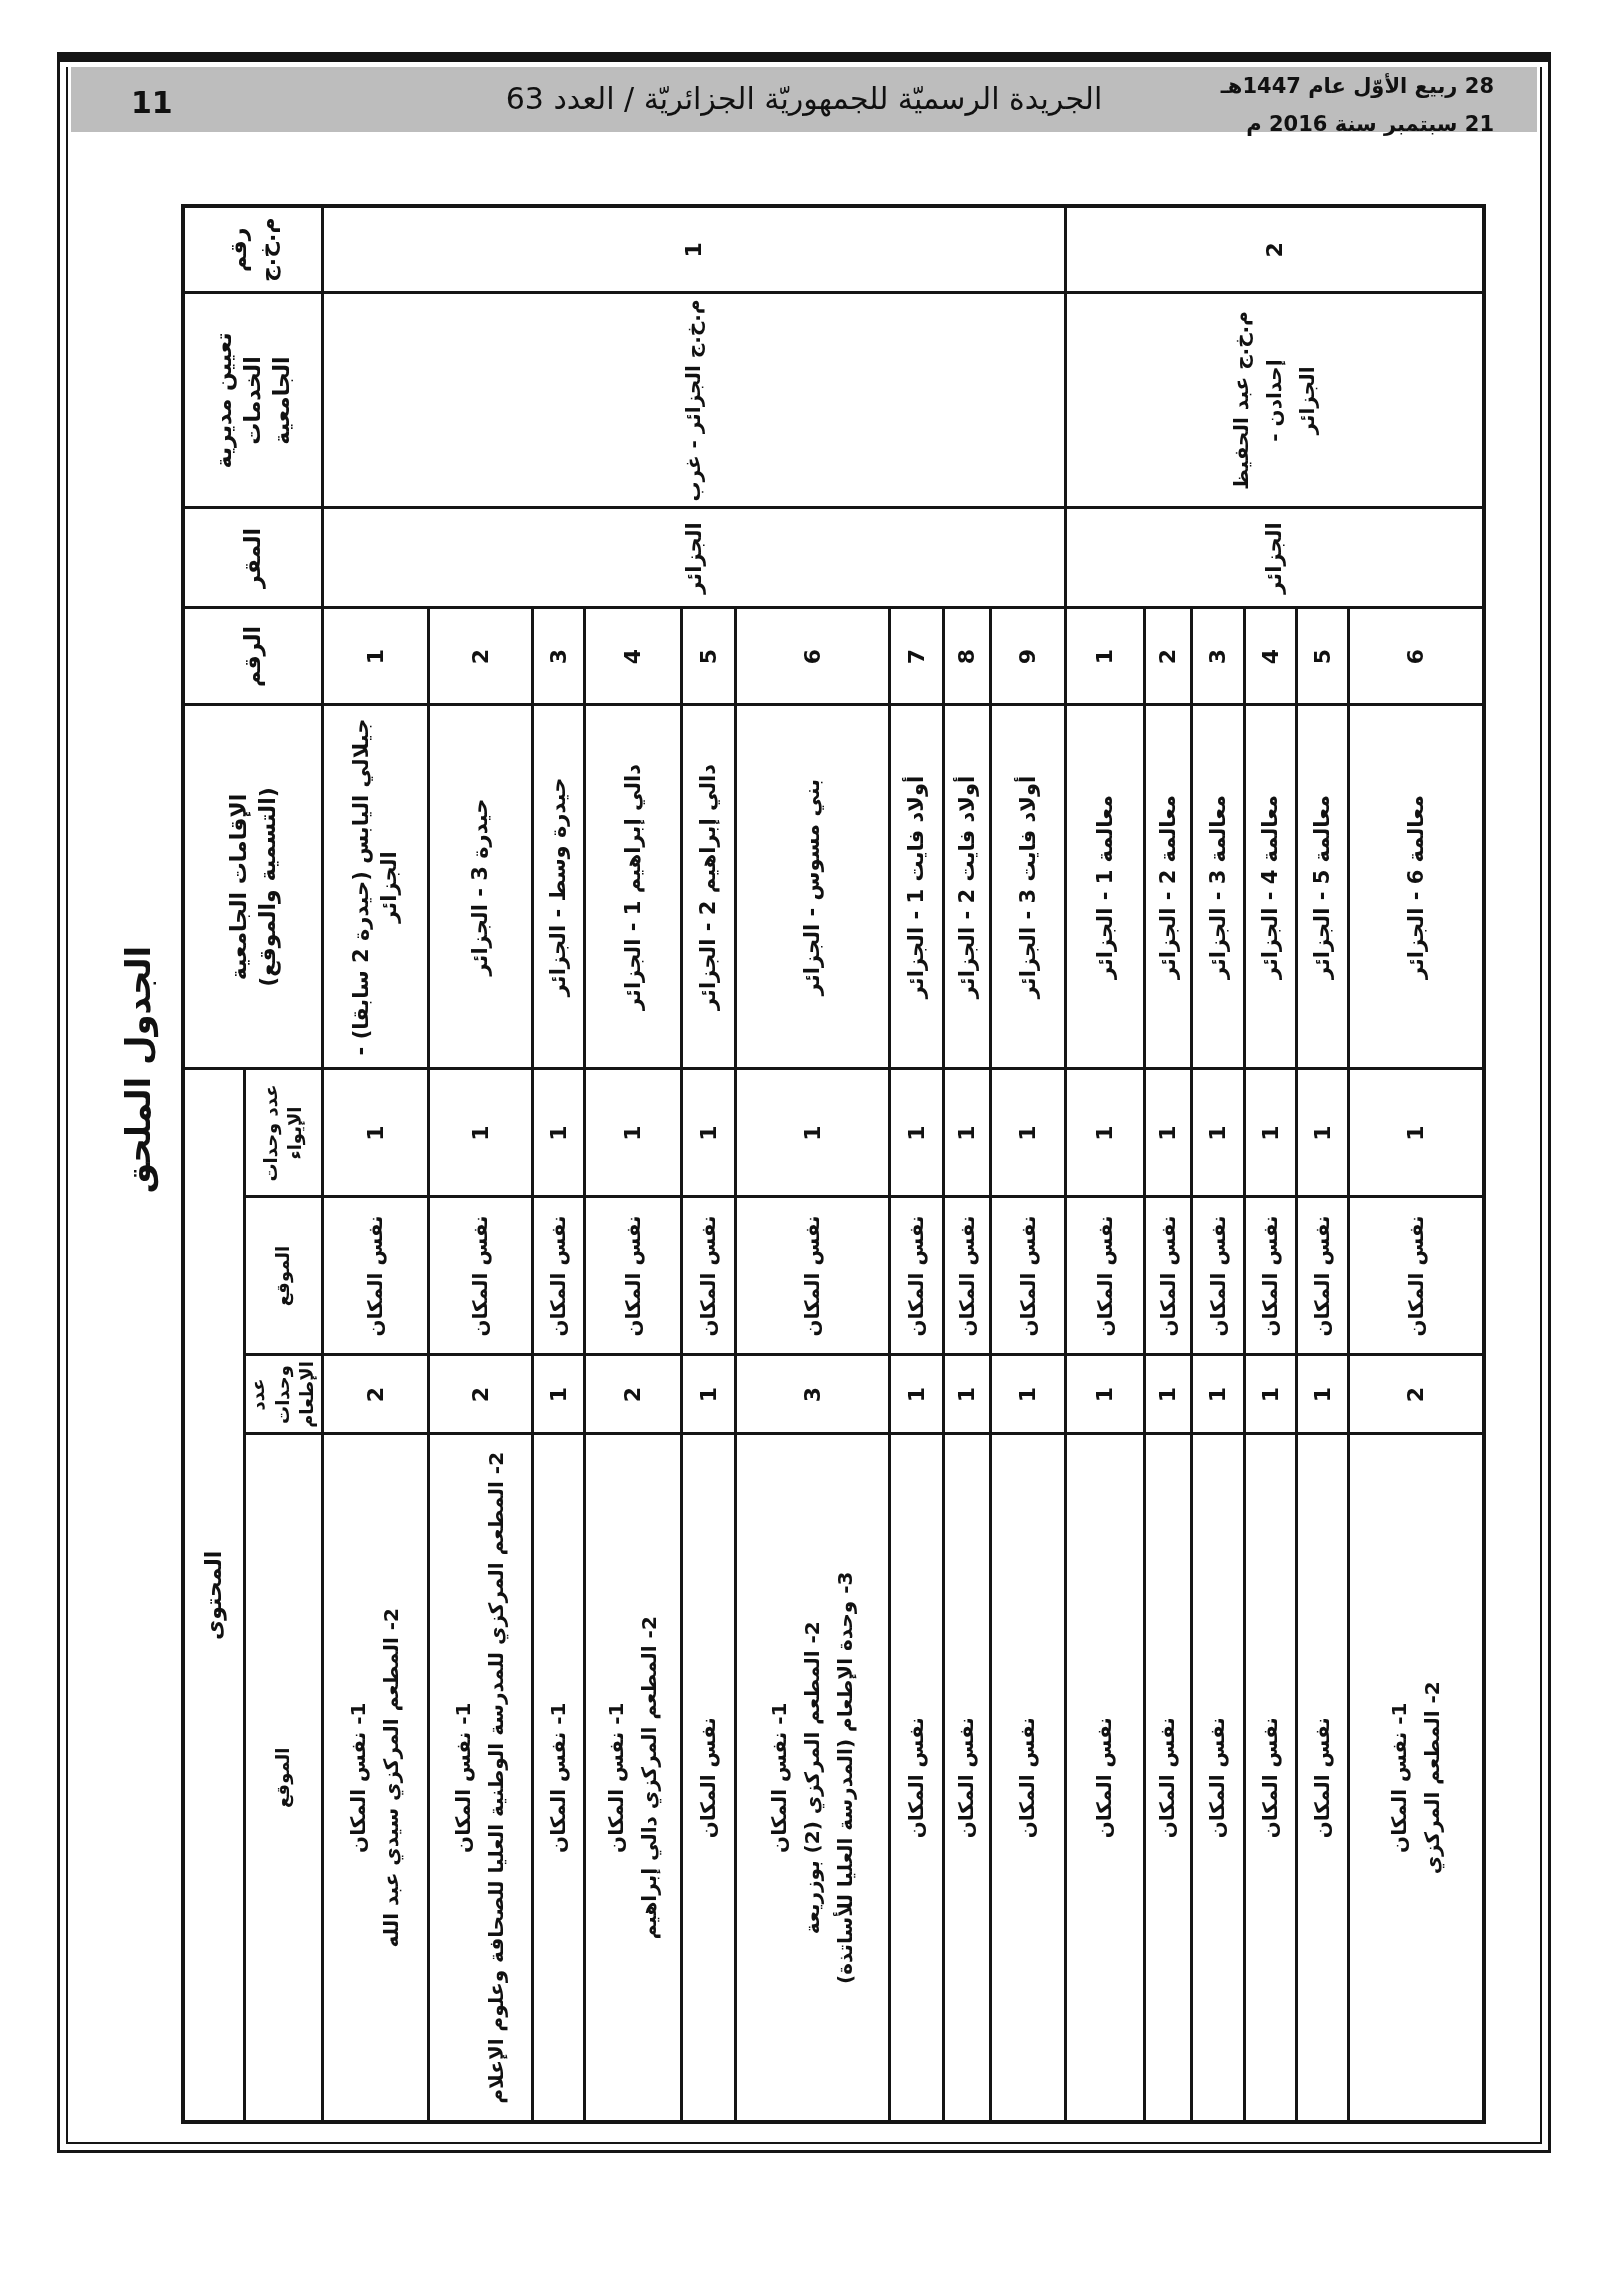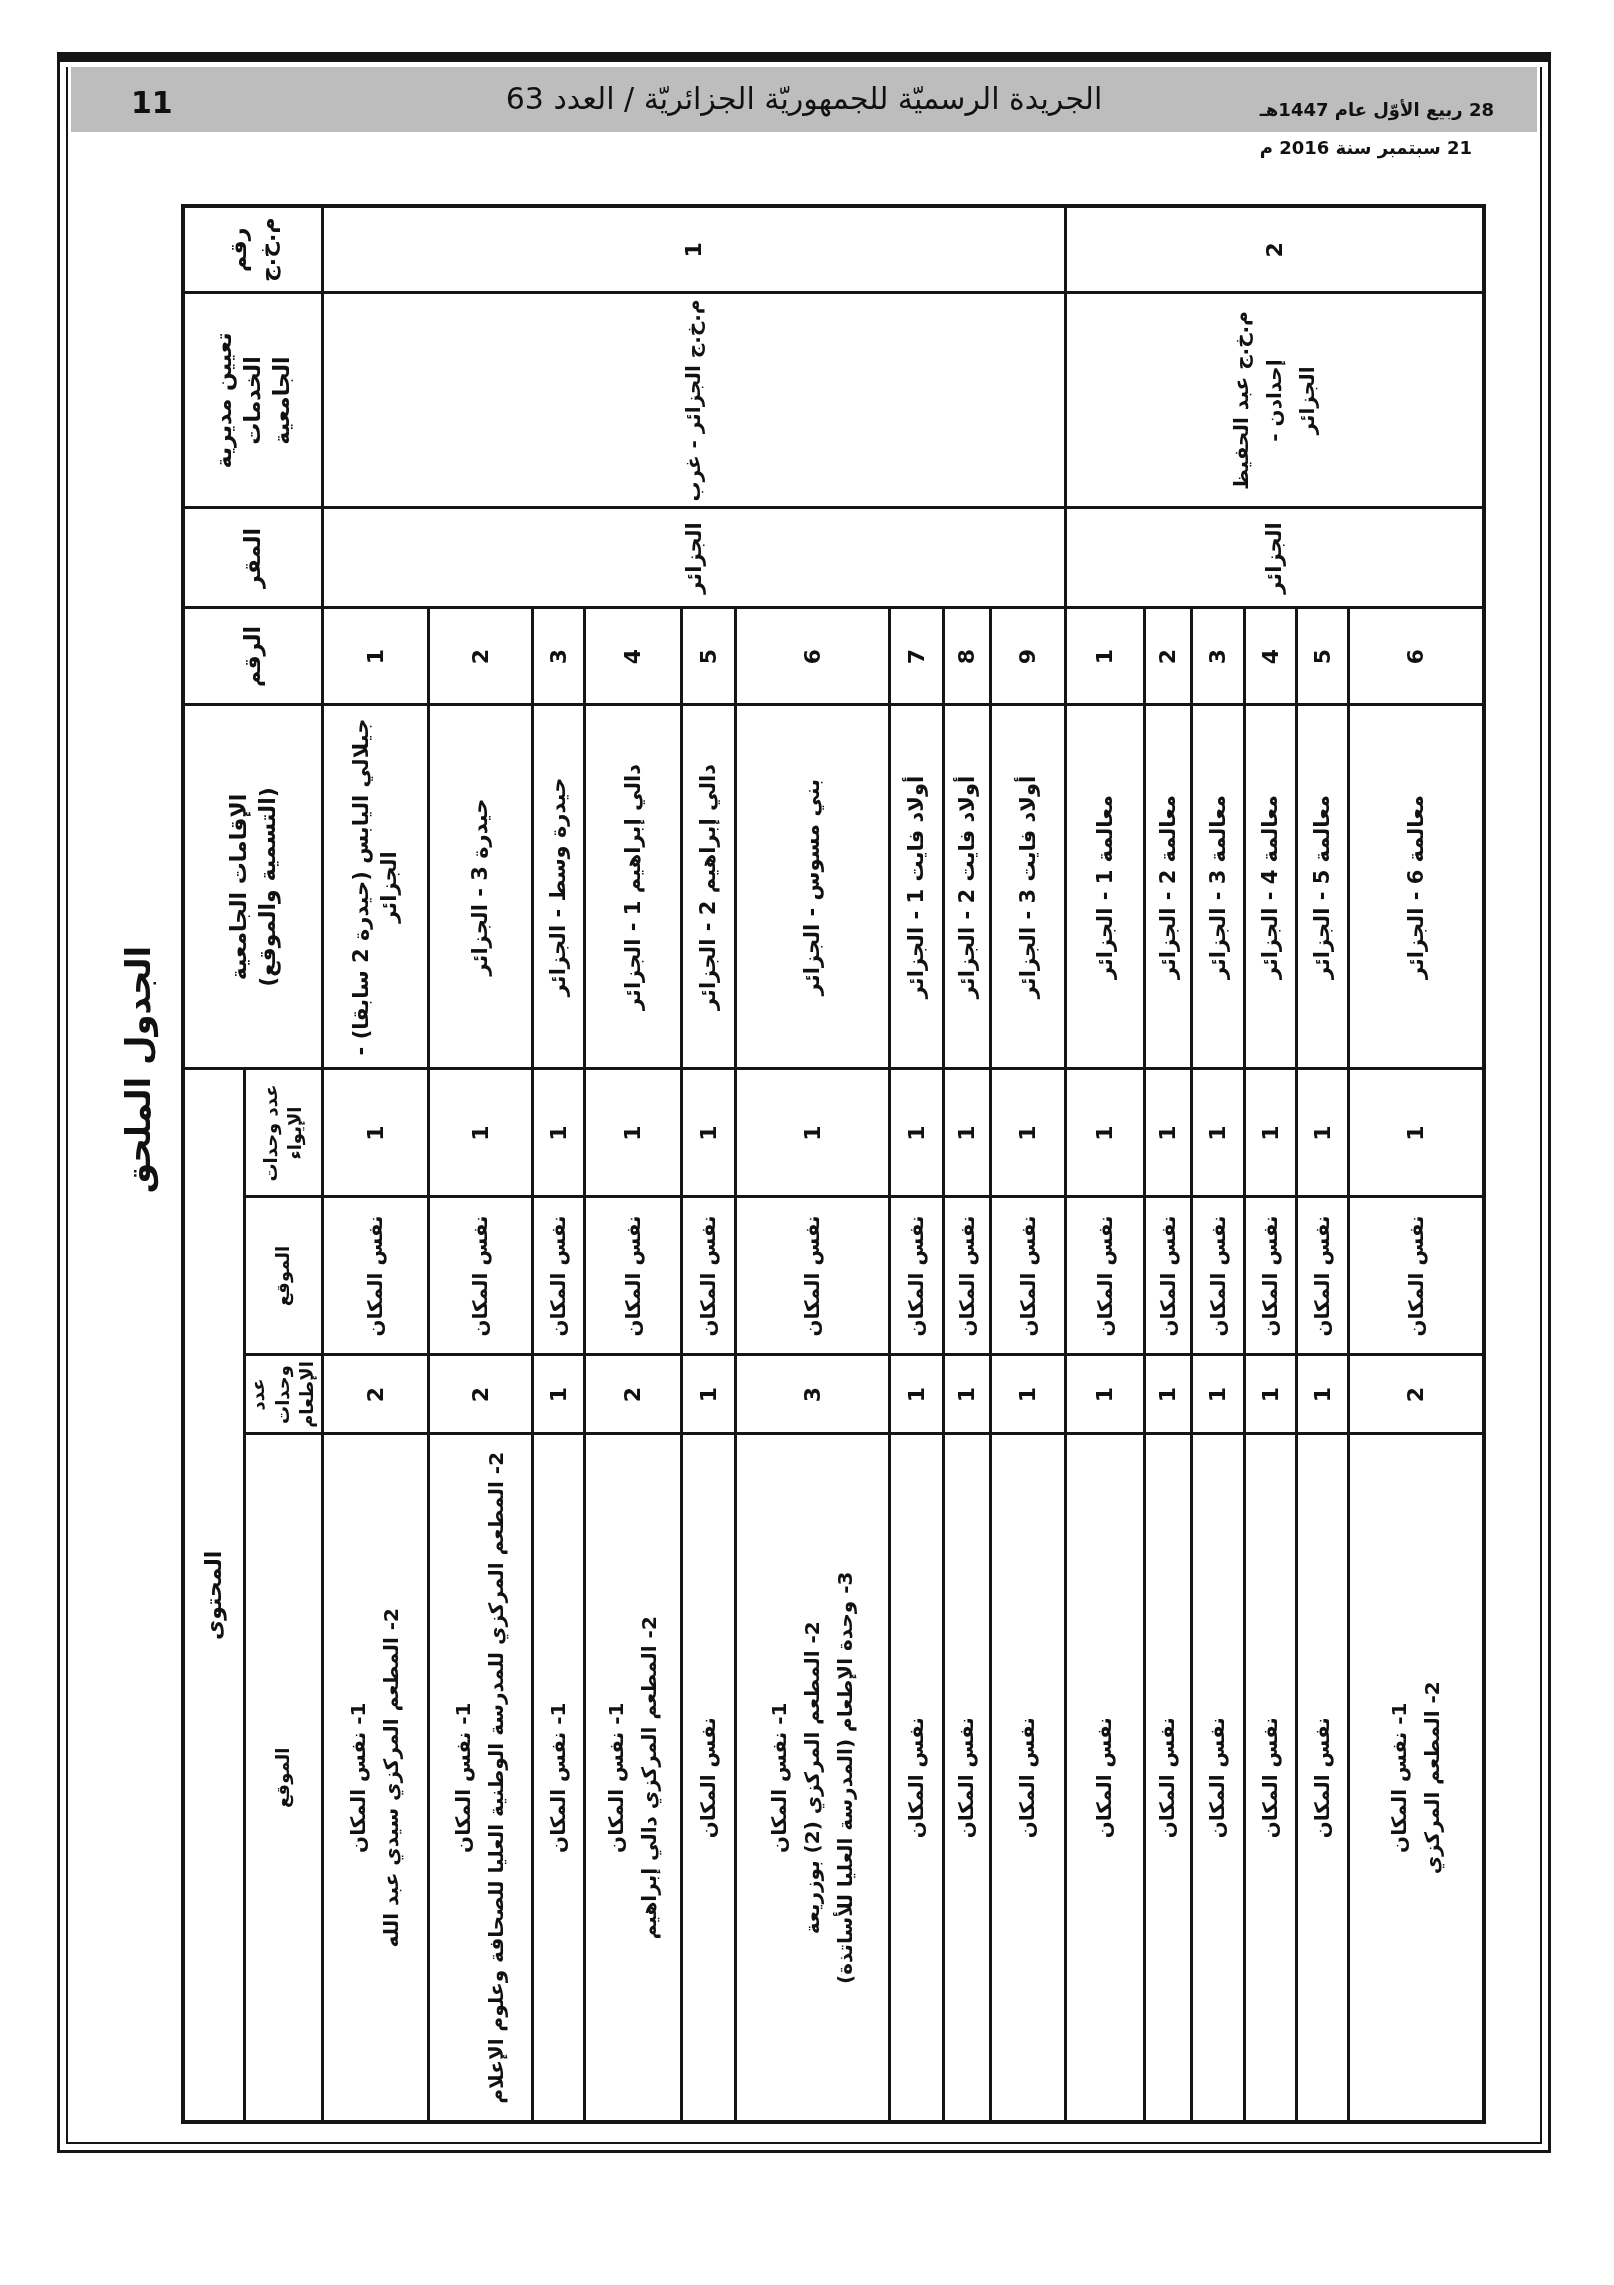--- a/index.html
+++ b/index.html
@@ -24,22 +24,22 @@
     position:absolute; left:6.3px; top:4.5px; right:6.3px; bottom:6.3px;
     border:2.7px solid #151515; border-top:none;
   }
   
   .masthead {
     position:absolute; left:11px; top:4.5px; right:11px; height:65px;
     background:#bdbdbd;
   }
   .mh-dates {
     position:absolute; right:43px; top:0px;
-    text-align:left; font-size:18px; font-weight:bold;
-    line-height:38px; white-space:nowrap;margin-top:24px;
+    text-align:right; font-size:21px; font-weight:bold;
+    line-height:38px; white-space:nowrap;
   }
   .mh-dates .line { display:block; }
   .mh-title {
     position:absolute; left:50%; transform:translateX(-50%); top:14.5px;
     font-size:30px; font-weight:normal; white-space:nowrap;
   }
   .mh-page { position:absolute; left:60px; top:18px; font-size:30px; font-weight:bold; }
 
   
   .rot {

